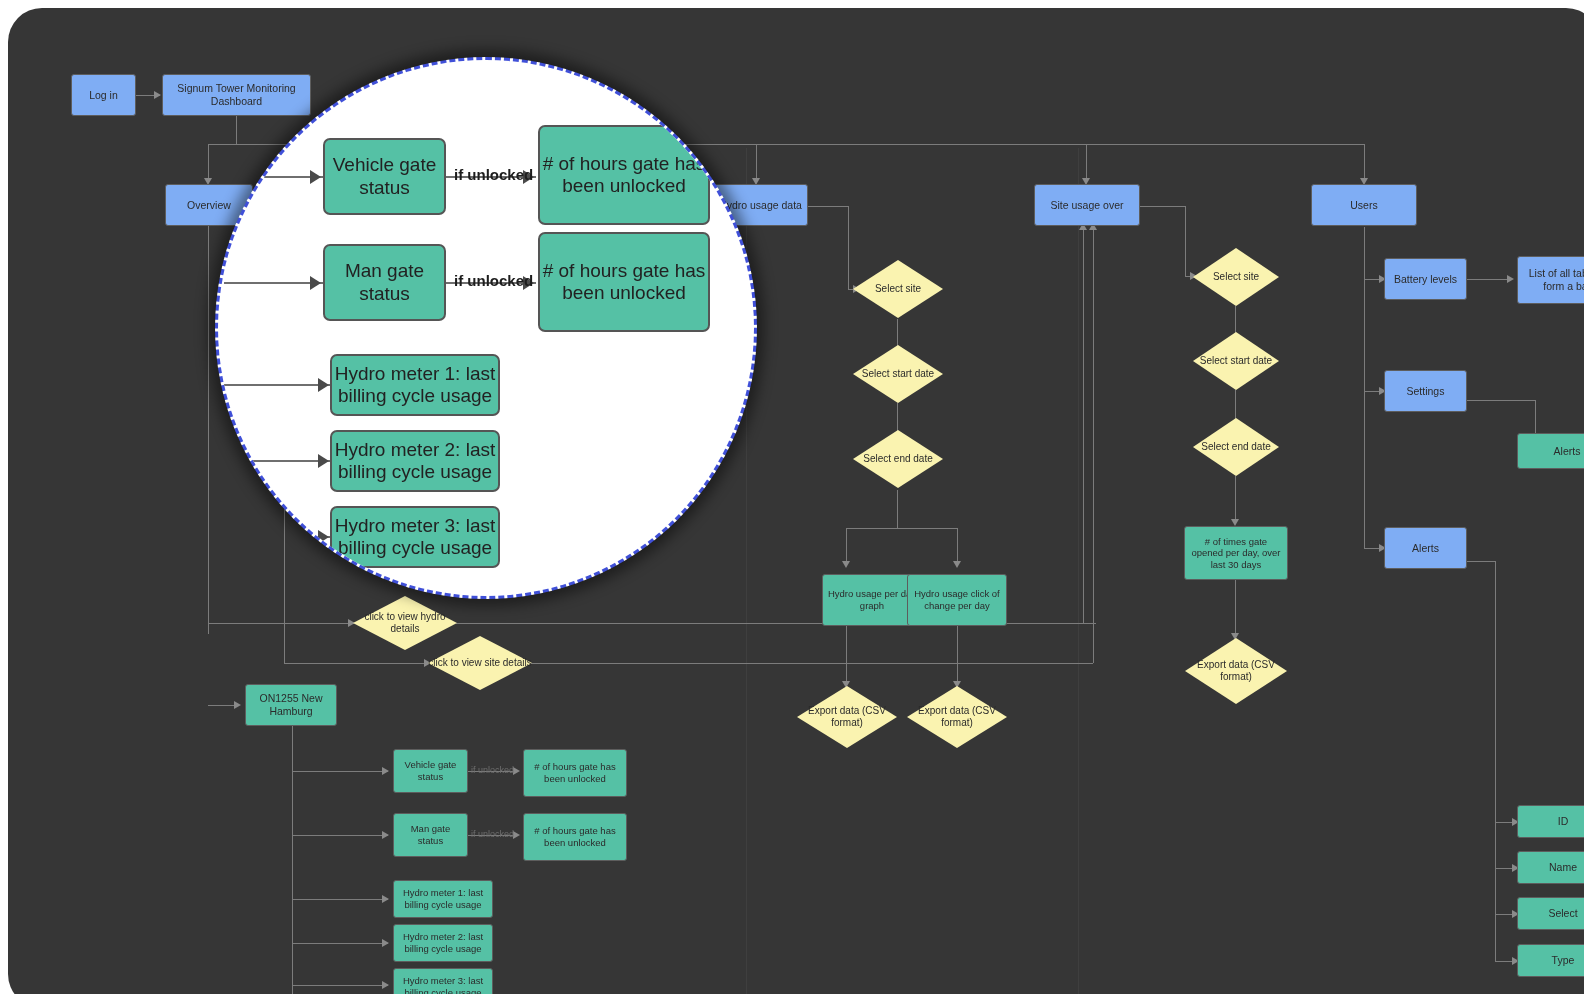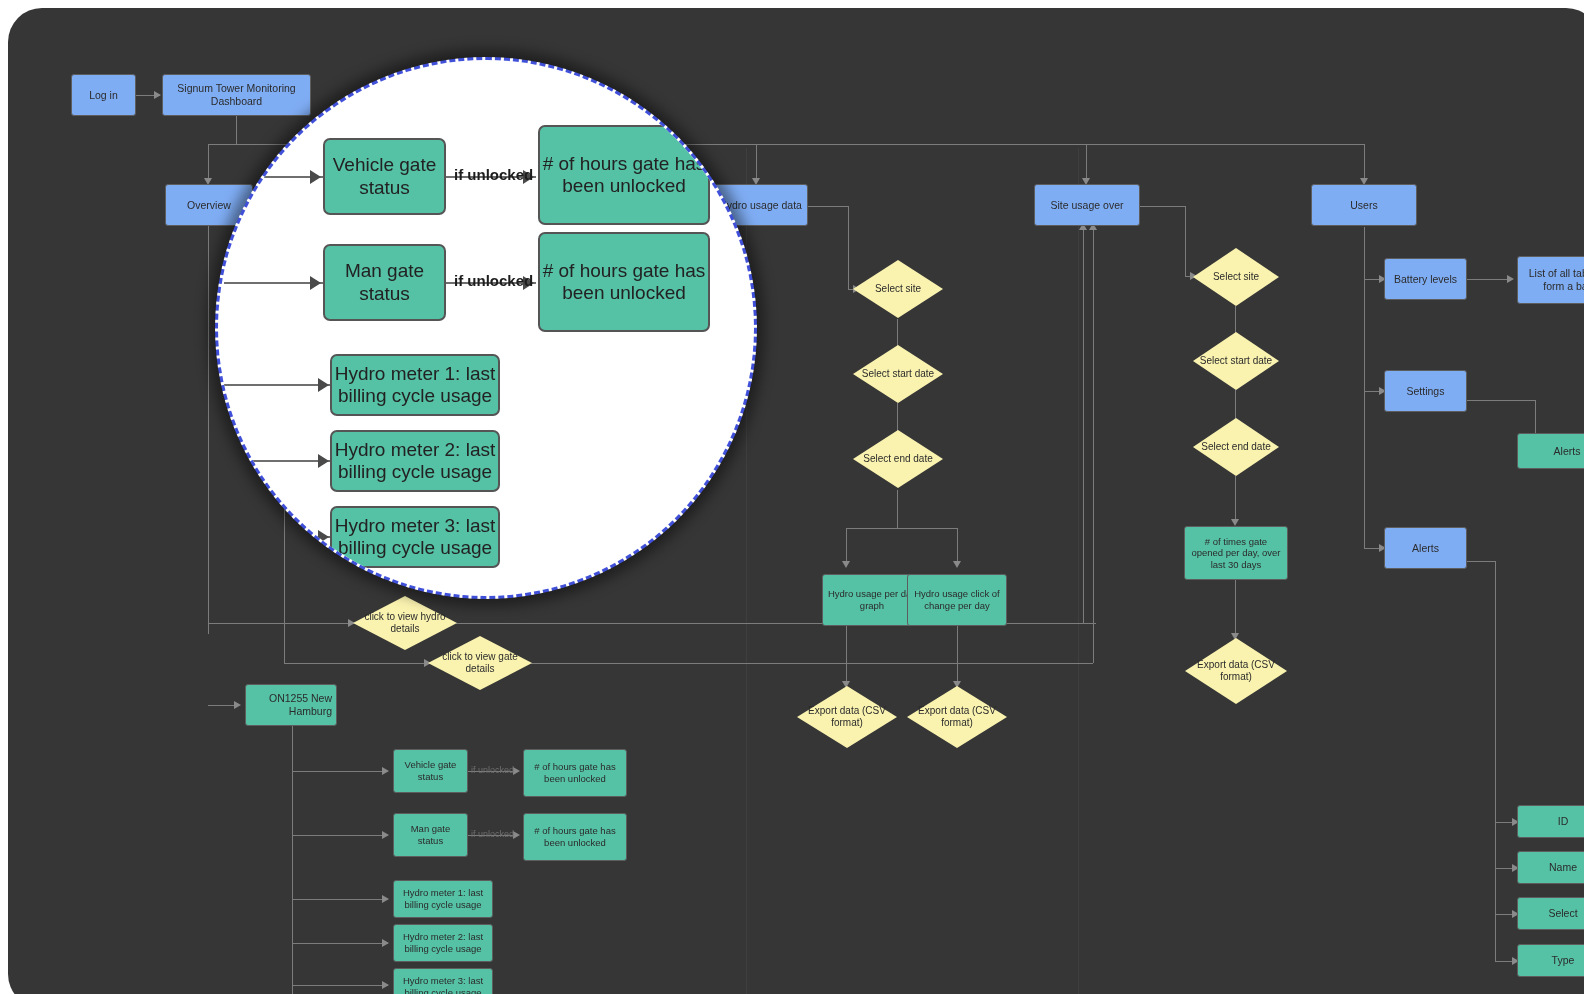--- a/index.html
+++ b/index.html
@@ -188,24 +188,24 @@
       <span>Users</span>
       </div>
 
     <div class="diamond" style="left:345px;top:588px;width:104px;height:54px;font-size:10px;">
       <div class="dshape"></div>
       <span>click to view hydro details</span>
       </div>
 
     <div class="diamond" style="left:420px;top:628px;width:104px;height:54px;font-size:10px;">
       <div class="dshape"></div>
-      <span>click to view gate details</span>
-      </div>
-
-    <div class="node teal" style="left:237px;top:676px;width:92px;height:42px;font-size:10.5px;text-align:right;">
+      <span>click to view site details</span>
+      </div>
+
+    <div class="node teal" style="left:237px;top:676px;width:92px;height:42px;font-size:10.5px;">
       <span>ON1255 New Hamburg</span>
       </div>
 
     <div class="node teal" style="left:385px;top:741px;width:75px;height:44px;font-size:9.5px;">
       <span>Vehicle gate status</span>
       </div>
     <div class="node teal" style="left:515px;top:741px;width:104px;height:48px;font-size:9.5px;">
       <span># of hours gate has been unlocked</span>
       </div>
     <div class="node teal" style="left:385px;top:805px;width:75px;height:44px;font-size:9.5px;">

